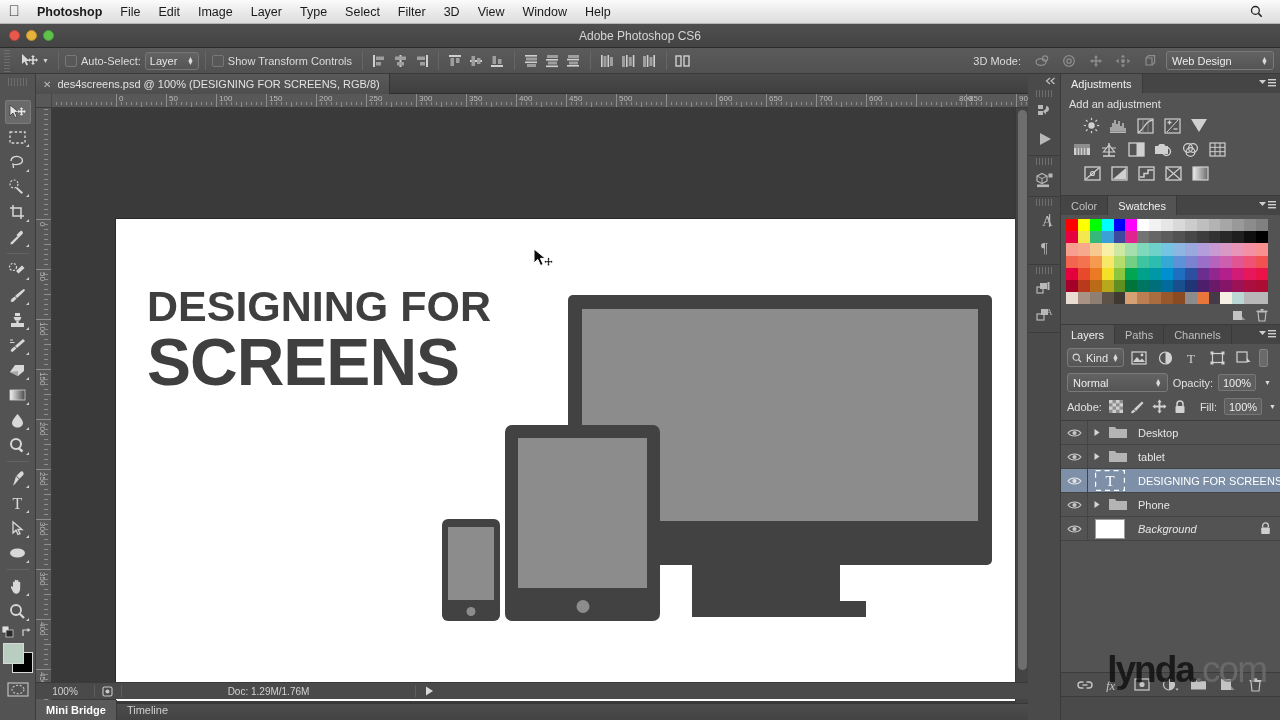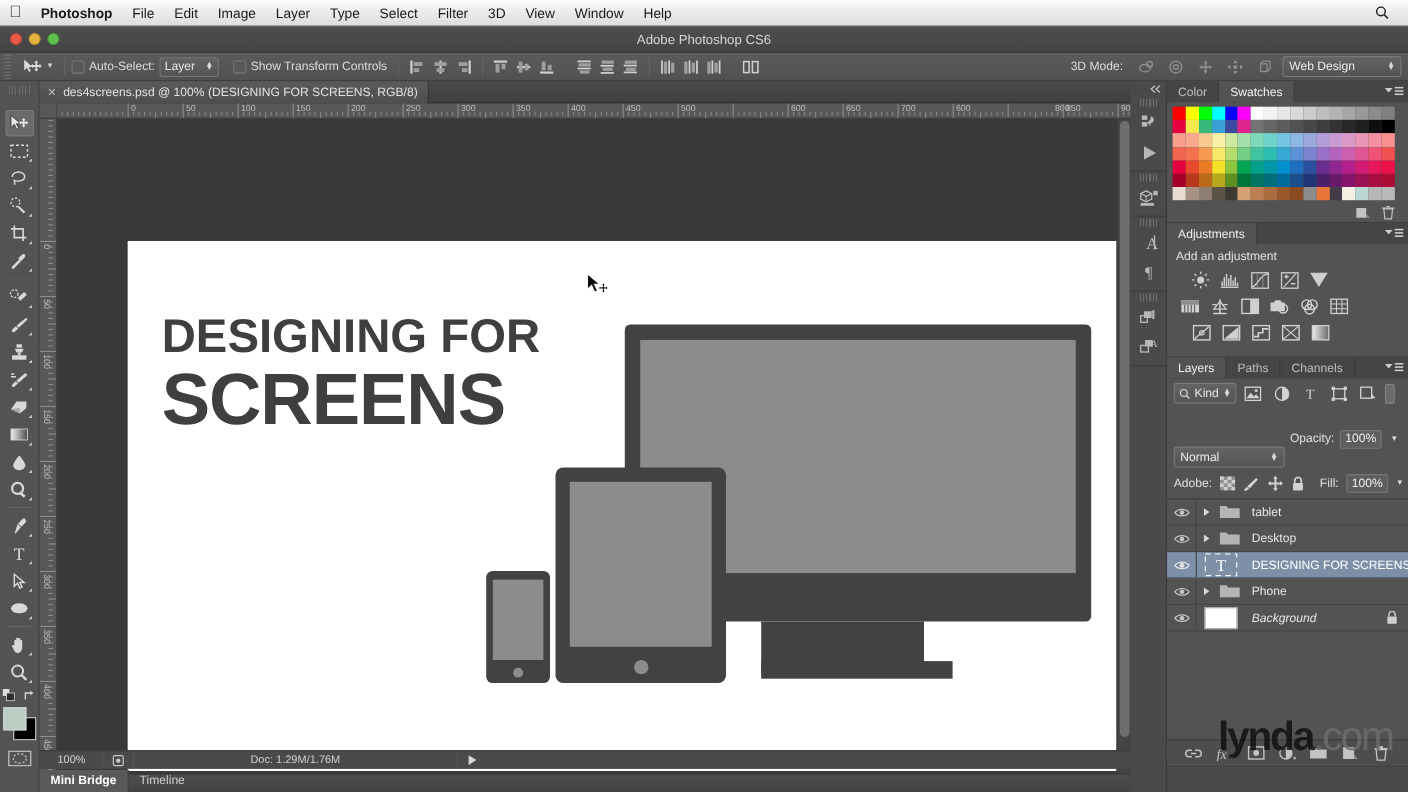--- a/index.html
+++ b/index.html
@@ -196,21 +196,21 @@
   .adj-title { font-size:11px; color:#e0e0e0; margin-bottom:6px;}
   .adj-row { display:flex; gap:7px; margin-bottom:5px; padding-left:12px;}
   .adj-ico { width:20px; height:19px; display:flex; align-items:center; justify-content:center;}
 
   .layers-filter { display:flex; align-items:center; gap:5px; padding:4px 6px; }
   .kind-sel { height:19px; background:linear-gradient(180deg,#636363,#555); border:1px solid #7a7a7a;
      border-radius:3px; display:flex; align-items:center; gap:4px; padding:0 4px; font-size:11px; color:#e8e8e8;}
   .filter-ico { width:21px; height:19px; display:flex; align-items:center; justify-content:center;}
   .blend-row { display:flex; align-items:center; gap:5px; padding:2px 6px 4px; }
   .blend-sel { height:19px; flex:1; background:linear-gradient(180deg,#636363,#555); border:1px solid #7a7a7a;
-     border-radius:3px; display:flex; align-items:center; justify-content:space-between; padding:0 5px; font-size:11px; color:#ececec;margin-top:33px;}
+     border-radius:3px; display:flex; align-items:center; justify-content:space-between; padding:0 5px; font-size:11px; color:#ececec;}
   .num-field { height:17px; min-width:38px; background:#5e5e5e; border:1px solid #777; border-radius:2px;
      font-size:11px; color:#eee; display:flex; align-items:center; justify-content:center;}
   .caret-btn { width:13px;height:17px; display:flex;align-items:center;justify-content:center; font-size:7px; color:#ddd;}
   .lock-row { display:flex; align-items:center; gap:7px; padding:2px 6px 5px; border-bottom:1px solid #3e3e3e;}
 
   .layerrow { height:24px; display:flex; align-items:center; border-bottom:1px solid #444; position:relative;}
   .layerrow.selected { background:#7d90a8; }
   .eye-cell { width:27px; display:flex; align-items:center; justify-content:center; border-right:1px solid #444; height:100%;}
   .lr-disc { width:17px; display:flex; align-items:center; justify-content:center;}
   .lr-thumb { width:26px; height:19px; display:flex; align-items:center; justify-content:center; }
@@ -1098,20 +1098,163 @@
             <text x="11" y="8" font-family="Liberation Serif, serif" font-size="9" fill="#b8b8b8">A</text>
           </svg>
       </div>
     </div>
   </div>
 
   <div class="rightpanels">
 
     <div class="panel">
       <div class="ptabs">
+        <div class="ptab active">Adjustments</div>
+        <div class="pmenu">
+          <svg width="17" height="11" viewBox="0 0 17 11">
+              <path d="M0 2 L7 2 L3.5 6 Z" fill="#cfcfcf"></path>
+              <rect x="9" y="1" width="8" height="1.4" fill="#cfcfcf"></rect>
+              <rect x="9" y="4" width="8" height="1.4" fill="#cfcfcf"></rect>
+              <rect x="9" y="7" width="8" height="1.4" fill="#cfcfcf"></rect>
+            </svg>
+        </div>
+      </div>
+      <div class="adj-body">
+        <div class="adj-title">Add an adjustment</div>
+
+        <div class="adj-row">
+          <div class="adj-ico">
+            <svg width="17" height="17" viewBox="0 0 17 17">
+                <circle cx="8.5" cy="8.5" r="3.2" fill="#d0d0d0"></circle>
+                <g stroke="#d0d0d0" stroke-width="1.2">
+                  <line x1="8.5" y1="0.8" x2="8.5" y2="3"></line>
+                  <line x1="8.5" y1="14" x2="8.5" y2="16.2"></line>
+                  <line x1="0.8" y1="8.5" x2="3" y2="8.5"></line>
+                  <line x1="14" y1="8.5" x2="16.2" y2="8.5"></line>
+                  <line x1="3" y1="3" x2="4.6" y2="4.6"></line>
+                  <line x1="12.4" y1="12.4" x2="14" y2="14"></line>
+                  <line x1="14" y1="3" x2="12.4" y2="4.6"></line>
+                  <line x1="3" y1="14" x2="4.6" y2="12.4"></line>
+                </g>
+              </svg>
+          </div>
+          <div class="adj-ico">
+            <svg width="18" height="16" viewBox="0 0 18 16">
+                <path d="M2 13 L2 9 M4 13 L4 5 M6 13 L6 2 M8 13 L8 6 M10 13 L10 3 M12 13 L12 8 M14 13 L14 5 M16 13 L16 10" stroke="#d0d0d0" stroke-width="1.3"></path>
+                <rect x="1" y="13.5" width="16" height="1.3" fill="#d0d0d0"></rect>
+              </svg>
+          </div>
+          <div class="adj-ico">
+            <svg width="17" height="16" viewBox="0 0 17 16">
+                <rect x="1" y="1" width="15" height="14" fill="none" stroke="#d0d0d0" stroke-width="1.2"></rect>
+                <path d="M1 14 C6 14 8 2 16 2" fill="none" stroke="#d0d0d0" stroke-width="1.3"></path>
+                <line x1="6" y1="1" x2="6" y2="15" stroke="#9a9a9a" stroke-width=".7"></line>
+                <line x1="11" y1="1" x2="11" y2="15" stroke="#9a9a9a" stroke-width=".7"></line>
+              </svg>
+          </div>
+          <div class="adj-ico">
+            <svg width="17" height="16" viewBox="0 0 17 16">
+                <rect x="1" y="1" width="15" height="14" fill="none" stroke="#d0d0d0" stroke-width="1.2"></rect>
+                <path d="M3.5 4.5 L7.5 4.5 M5.5 2.5 L5.5 6.5" stroke="#d0d0d0" stroke-width="1.3"></path>
+                <path d="M9.5 11 L13.5 11" stroke="#d0d0d0" stroke-width="1.3"></path>
+                <path d="M3 14 L14 2" stroke="#d0d0d0" stroke-width="1"></path>
+              </svg>
+          </div>
+          <div class="adj-ico">
+            <svg width="18" height="15" viewBox="0 0 18 15">
+                <path d="M1 1 L17 1 L9 14 Z" fill="#d0d0d0"></path>
+              </svg>
+          </div>
+        </div>
+
+        <div class="adj-row" style="padding-left:3px;">
+          <div class="adj-ico">
+            <svg width="18" height="15" viewBox="0 0 18 15">
+                <rect x="1" y="2" width="16" height="11" fill="#d0d0d0"></rect>
+                <rect x="1" y="2" width="16" height="4" fill="#8e8e8e"></rect>
+                <path d="M4 6 L4 13 M7 6 L7 13 M10 6 L10 13 M13 6 L13 13" stroke="#5b5b5b" stroke-width="1"></path>
+              </svg>
+          </div>
+          <div class="adj-ico">
+            <svg width="18" height="16" viewBox="0 0 18 16">
+                <path d="M9 1 L9 14 M3 14 L15 14" stroke="#d0d0d0" stroke-width="1.4"></path>
+                <path d="M9 3 L3.5 10 L14.5 10 Z" fill="none" stroke="#d0d0d0" stroke-width="1.2"></path>
+                <path d="M2 6 L6 6 M12 6 L16 6" stroke="#d0d0d0" stroke-width="1.2"></path>
+              </svg>
+          </div>
+          <div class="adj-ico">
+            <svg width="17" height="15" viewBox="0 0 17 15">
+                <rect x="1" y="1" width="15" height="13" fill="none" stroke="#d0d0d0" stroke-width="1.3"></rect>
+                <rect x="8.5" y="1" width="7.5" height="13" fill="#d0d0d0"></rect>
+              </svg>
+          </div>
+          <div class="adj-ico">
+            <svg width="18" height="16" viewBox="0 0 18 16">
+                <path d="M1 4 L4 4 L5.5 2 L10 2 L11.5 4 L14 4 L14 12 L1 12 Z" fill="#d0d0d0"></path>
+                <circle cx="12.5" cy="9.5" r="4" fill="none" stroke="#d0d0d0" stroke-width="1.4"></circle>
+              </svg>
+          </div>
+          <div class="adj-ico">
+            <svg width="17" height="16" viewBox="0 0 17 16">
+                <circle cx="6" cy="6" r="4.4" fill="none" stroke="#d0d0d0" stroke-width="1.3"></circle>
+                <circle cx="11" cy="6" r="4.4" fill="none" stroke="#d0d0d0" stroke-width="1.3"></circle>
+                <circle cx="8.5" cy="10" r="4.4" fill="none" stroke="#d0d0d0" stroke-width="1.3"></circle>
+              </svg>
+          </div>
+          <div class="adj-ico">
+            <svg width="17" height="15" viewBox="0 0 17 15">
+                <rect x="1" y="1" width="15" height="13" fill="none" stroke="#d0d0d0" stroke-width="1.2"></rect>
+                <path d="M1 5.3 L16 5.3 M1 9.7 L16 9.7 M6 1 L6 14 M11 1 L11 14" stroke="#d0d0d0" stroke-width="1"></path>
+              </svg>
+          </div>
+        </div>
+
+        <div class="adj-row" style="padding-left:13px;">
+          <div class="adj-ico">
+            <svg width="17" height="15" viewBox="0 0 17 15">
+                <rect x="1" y="1" width="15" height="13" fill="none" stroke="#d0d0d0" stroke-width="1.3"></rect>
+                <path d="M2 13 L15 2" stroke="#d0d0d0" stroke-width="1.3"></path>
+                <circle cx="8.5" cy="7.5" r="2" fill="none" stroke="#d0d0d0" stroke-width="1.1"></circle>
+              </svg>
+          </div>
+          <div class="adj-ico">
+            <svg width="17" height="15" viewBox="0 0 17 15">
+                <rect x="1" y="1" width="15" height="13" fill="none" stroke="#d0d0d0" stroke-width="1.3"></rect>
+                <path d="M2 13 L15 2 L15 13 Z" fill="#d0d0d0"></path>
+              </svg>
+          </div>
+          <div class="adj-ico">
+            <svg width="17" height="15" viewBox="0 0 17 15">
+                <rect x="1" y="1" width="15" height="13" fill="none" stroke="#d0d0d0" stroke-width="1.3"></rect>
+                <path d="M2 11 L6 11 L6 7.5 L10 7.5 L10 4 L15 4" fill="none" stroke="#d0d0d0" stroke-width="1.5"></path>
+              </svg>
+          </div>
+          <div class="adj-ico">
+            <svg width="17" height="15" viewBox="0 0 17 15">
+                <rect x="1" y="1" width="15" height="13" fill="none" stroke="#d0d0d0" stroke-width="1.3"></rect>
+                <path d="M1.5 1.5 L15.5 13.5 M15.5 1.5 L1.5 13.5" stroke="#d0d0d0" stroke-width="1.1"></path>
+              </svg>
+          </div>
+          <div class="adj-ico">
+            <svg width="17" height="15" viewBox="0 0 17 15">
+                <defs>
+                  <linearGradient id="scg">
+                    <stop offset="0" stop-color="#eeeeee"></stop>
+                    <stop offset="1" stop-color="#6a6a6a"></stop>
+                  </linearGradient>
+                </defs>
+                <rect x="1" y="1" width="15" height="13" fill="url(#scg)" stroke="#d0d0d0" stroke-width="1.2"></rect>
+              </svg>
+          </div>
+        </div>
+      </div>
+    </div>
+
+    <div class="panel">
+      <div class="ptabs">
         <div class="ptab">Color</div>
         <div class="ptab active">Swatches</div>
         <div class="pmenu">
           <svg width="17" height="11" viewBox="0 0 17 11">
               <path d="M0 2 L7 2 L3.5 6 Z" fill="#cfcfcf"></path>
               <rect x="9" y="1" width="8" height="1.4" fill="#cfcfcf"></rect>
               <rect x="9" y="4" width="8" height="1.4" fill="#cfcfcf"></rect>
               <rect x="9" y="7" width="8" height="1.4" fill="#cfcfcf"></rect>
             </svg>
         </div>
@@ -1249,163 +1392,20 @@
         <div>
           <svg width="12" height="13" viewBox="0 0 12 13">
               <path d="M2 3 L10 3 L9 12 L3 12 Z" fill="none" stroke="#c2c2c2" stroke-width="1.1"></path>
               <rect x="0.5" y="1.6" width="11" height="1.3" fill="#c2c2c2"></rect>
               <rect x="4.5" y="0" width="3" height="1.6" fill="#c2c2c2"></rect>
             </svg>
         </div>
       </div>
     </div>
 
-    <div class="panel">
-      <div class="ptabs">
-        <div class="ptab active">Adjustments</div>
-        <div class="pmenu">
-          <svg width="17" height="11" viewBox="0 0 17 11">
-              <path d="M0 2 L7 2 L3.5 6 Z" fill="#cfcfcf"></path>
-              <rect x="9" y="1" width="8" height="1.4" fill="#cfcfcf"></rect>
-              <rect x="9" y="4" width="8" height="1.4" fill="#cfcfcf"></rect>
-              <rect x="9" y="7" width="8" height="1.4" fill="#cfcfcf"></rect>
-            </svg>
-        </div>
-      </div>
-      <div class="adj-body">
-        <div class="adj-title">Add an adjustment</div>
-
-        <div class="adj-row">
-          <div class="adj-ico">
-            <svg width="17" height="17" viewBox="0 0 17 17">
-                <circle cx="8.5" cy="8.5" r="3.2" fill="#d0d0d0"></circle>
-                <g stroke="#d0d0d0" stroke-width="1.2">
-                  <line x1="8.5" y1="0.8" x2="8.5" y2="3"></line>
-                  <line x1="8.5" y1="14" x2="8.5" y2="16.2"></line>
-                  <line x1="0.8" y1="8.5" x2="3" y2="8.5"></line>
-                  <line x1="14" y1="8.5" x2="16.2" y2="8.5"></line>
-                  <line x1="3" y1="3" x2="4.6" y2="4.6"></line>
-                  <line x1="12.4" y1="12.4" x2="14" y2="14"></line>
-                  <line x1="14" y1="3" x2="12.4" y2="4.6"></line>
-                  <line x1="3" y1="14" x2="4.6" y2="12.4"></line>
-                </g>
-              </svg>
-          </div>
-          <div class="adj-ico">
-            <svg width="18" height="16" viewBox="0 0 18 16">
-                <path d="M2 13 L2 9 M4 13 L4 5 M6 13 L6 2 M8 13 L8 6 M10 13 L10 3 M12 13 L12 8 M14 13 L14 5 M16 13 L16 10" stroke="#d0d0d0" stroke-width="1.3"></path>
-                <rect x="1" y="13.5" width="16" height="1.3" fill="#d0d0d0"></rect>
-              </svg>
-          </div>
-          <div class="adj-ico">
-            <svg width="17" height="16" viewBox="0 0 17 16">
-                <rect x="1" y="1" width="15" height="14" fill="none" stroke="#d0d0d0" stroke-width="1.2"></rect>
-                <path d="M1 14 C6 14 8 2 16 2" fill="none" stroke="#d0d0d0" stroke-width="1.3"></path>
-                <line x1="6" y1="1" x2="6" y2="15" stroke="#9a9a9a" stroke-width=".7"></line>
-                <line x1="11" y1="1" x2="11" y2="15" stroke="#9a9a9a" stroke-width=".7"></line>
-              </svg>
-          </div>
-          <div class="adj-ico">
-            <svg width="17" height="16" viewBox="0 0 17 16">
-                <rect x="1" y="1" width="15" height="14" fill="none" stroke="#d0d0d0" stroke-width="1.2"></rect>
-                <path d="M3.5 4.5 L7.5 4.5 M5.5 2.5 L5.5 6.5" stroke="#d0d0d0" stroke-width="1.3"></path>
-                <path d="M9.5 11 L13.5 11" stroke="#d0d0d0" stroke-width="1.3"></path>
-                <path d="M3 14 L14 2" stroke="#d0d0d0" stroke-width="1"></path>
-              </svg>
-          </div>
-          <div class="adj-ico">
-            <svg width="18" height="15" viewBox="0 0 18 15">
-                <path d="M1 1 L17 1 L9 14 Z" fill="#d0d0d0"></path>
-              </svg>
-          </div>
-        </div>
-
-        <div class="adj-row" style="padding-left:3px;">
-          <div class="adj-ico">
-            <svg width="18" height="15" viewBox="0 0 18 15">
-                <rect x="1" y="2" width="16" height="11" fill="#d0d0d0"></rect>
-                <rect x="1" y="2" width="16" height="4" fill="#8e8e8e"></rect>
-                <path d="M4 6 L4 13 M7 6 L7 13 M10 6 L10 13 M13 6 L13 13" stroke="#5b5b5b" stroke-width="1"></path>
-              </svg>
-          </div>
-          <div class="adj-ico">
-            <svg width="18" height="16" viewBox="0 0 18 16">
-                <path d="M9 1 L9 14 M3 14 L15 14" stroke="#d0d0d0" stroke-width="1.4"></path>
-                <path d="M9 3 L3.5 10 L14.5 10 Z" fill="none" stroke="#d0d0d0" stroke-width="1.2"></path>
-                <path d="M2 6 L6 6 M12 6 L16 6" stroke="#d0d0d0" stroke-width="1.2"></path>
-              </svg>
-          </div>
-          <div class="adj-ico">
-            <svg width="17" height="15" viewBox="0 0 17 15">
-                <rect x="1" y="1" width="15" height="13" fill="none" stroke="#d0d0d0" stroke-width="1.3"></rect>
-                <rect x="8.5" y="1" width="7.5" height="13" fill="#d0d0d0"></rect>
-              </svg>
-          </div>
-          <div class="adj-ico">
-            <svg width="18" height="16" viewBox="0 0 18 16">
-                <path d="M1 4 L4 4 L5.5 2 L10 2 L11.5 4 L14 4 L14 12 L1 12 Z" fill="#d0d0d0"></path>
-                <circle cx="12.5" cy="9.5" r="4" fill="none" stroke="#d0d0d0" stroke-width="1.4"></circle>
-              </svg>
-          </div>
-          <div class="adj-ico">
-            <svg width="17" height="16" viewBox="0 0 17 16">
-                <circle cx="6" cy="6" r="4.4" fill="none" stroke="#d0d0d0" stroke-width="1.3"></circle>
-                <circle cx="11" cy="6" r="4.4" fill="none" stroke="#d0d0d0" stroke-width="1.3"></circle>
-                <circle cx="8.5" cy="10" r="4.4" fill="none" stroke="#d0d0d0" stroke-width="1.3"></circle>
-              </svg>
-          </div>
-          <div class="adj-ico">
-            <svg width="17" height="15" viewBox="0 0 17 15">
-                <rect x="1" y="1" width="15" height="13" fill="none" stroke="#d0d0d0" stroke-width="1.2"></rect>
-                <path d="M1 5.3 L16 5.3 M1 9.7 L16 9.7 M6 1 L6 14 M11 1 L11 14" stroke="#d0d0d0" stroke-width="1"></path>
-              </svg>
-          </div>
-        </div>
-
-        <div class="adj-row" style="padding-left:13px;">
-          <div class="adj-ico">
-            <svg width="17" height="15" viewBox="0 0 17 15">
-                <rect x="1" y="1" width="15" height="13" fill="none" stroke="#d0d0d0" stroke-width="1.3"></rect>
-                <path d="M2 13 L15 2" stroke="#d0d0d0" stroke-width="1.3"></path>
-                <circle cx="8.5" cy="7.5" r="2" fill="none" stroke="#d0d0d0" stroke-width="1.1"></circle>
-              </svg>
-          </div>
-          <div class="adj-ico">
-            <svg width="17" height="15" viewBox="0 0 17 15">
-                <rect x="1" y="1" width="15" height="13" fill="none" stroke="#d0d0d0" stroke-width="1.3"></rect>
-                <path d="M2 13 L15 2 L15 13 Z" fill="#d0d0d0"></path>
-              </svg>
-          </div>
-          <div class="adj-ico">
-            <svg width="17" height="15" viewBox="0 0 17 15">
-                <rect x="1" y="1" width="15" height="13" fill="none" stroke="#d0d0d0" stroke-width="1.3"></rect>
-                <path d="M2 11 L6 11 L6 7.5 L10 7.5 L10 4 L15 4" fill="none" stroke="#d0d0d0" stroke-width="1.5"></path>
-              </svg>
-          </div>
-          <div class="adj-ico">
-            <svg width="17" height="15" viewBox="0 0 17 15">
-                <rect x="1" y="1" width="15" height="13" fill="none" stroke="#d0d0d0" stroke-width="1.3"></rect>
-                <path d="M1.5 1.5 L15.5 13.5 M15.5 1.5 L1.5 13.5" stroke="#d0d0d0" stroke-width="1.1"></path>
-              </svg>
-          </div>
-          <div class="adj-ico">
-            <svg width="17" height="15" viewBox="0 0 17 15">
-                <defs>
-                  <linearGradient id="scg">
-                    <stop offset="0" stop-color="#eeeeee"></stop>
-                    <stop offset="1" stop-color="#6a6a6a"></stop>
-                  </linearGradient>
-                </defs>
-                <rect x="1" y="1" width="15" height="13" fill="url(#scg)" stroke="#d0d0d0" stroke-width="1.2"></rect>
-              </svg>
-          </div>
-        </div>
-      </div>
-    </div>
-
     <div class="panel" style="position:relative;height:372px;">
       <div class="ptabs">
         <div class="ptab active">Layers</div>
         <div class="ptab">Paths</div>
         <div class="ptab">Channels</div>
         <div class="pmenu">
           <svg width="17" height="11" viewBox="0 0 17 11">
               <path d="M0 2 L7 2 L3.5 6 Z" fill="#cfcfcf"></path>
               <rect x="9" y="1" width="8" height="1.4" fill="#cfcfcf"></rect>
               <rect x="9" y="4" width="8" height="1.4" fill="#cfcfcf"></rect>
@@ -1525,41 +1525,41 @@
           <div class="lr-disc">
             <svg width="8" height="9" viewBox="0 0 8 9">
                 <path d="M1.5 1 L6.5 4.5 L1.5 8 Z" fill="#d6d6d6"></path>
               </svg>
           </div>
           <div class="lr-thumb">
             <svg width="20" height="15" viewBox="0 0 20 15">
                 <path d="M1 2 L7 2 L8.5 4 L19 4 L19 13 L1 13 Z" fill="#b4b4b4"></path>
               </svg>
           </div>
-          <div class="lr-name">tablet</div>
+          <div class="lr-name">Desktop</div>
         </div>
 
         <div class="layerrow">
           <div class="eye-cell">
             <svg width="15" height="10" viewBox="0 0 15 10">
                 <path d="M1 5 C4 1 11 1 14 5 C11 9 4 9 1 5 Z" fill="none" stroke="#c6c6c6" stroke-width="1.1"></path>
                 <circle cx="7.5" cy="5" r="2.1" fill="#c6c6c6"></circle>
               </svg>
           </div>
           <div class="lr-disc">
             <svg width="8" height="9" viewBox="0 0 8 9">
                 <path d="M1.5 1 L6.5 4.5 L1.5 8 Z" fill="#d6d6d6"></path>
               </svg>
           </div>
           <div class="lr-thumb">
             <svg width="20" height="15" viewBox="0 0 20 15">
                 <path d="M1 2 L7 2 L8.5 4 L19 4 L19 13 L1 13 Z" fill="#b4b4b4"></path>
               </svg>
           </div>
-          <div class="lr-name">Desktop</div>
+          <div class="lr-name">tablet</div>
         </div>
 
         <div class="layerrow selected">
           <div class="eye-cell">
             <svg width="15" height="10" viewBox="0 0 15 10">
                 <path d="M1 5 C4 1 11 1 14 5 C11 9 4 9 1 5 Z" fill="none" stroke="#e3e3e3" stroke-width="1.1"></path>
                 <circle cx="7.5" cy="5" r="2.1" fill="#e3e3e3"></circle>
               </svg>
           </div>
           <div style="width:43px;display:flex;align-items:center;justify-content:center;">

